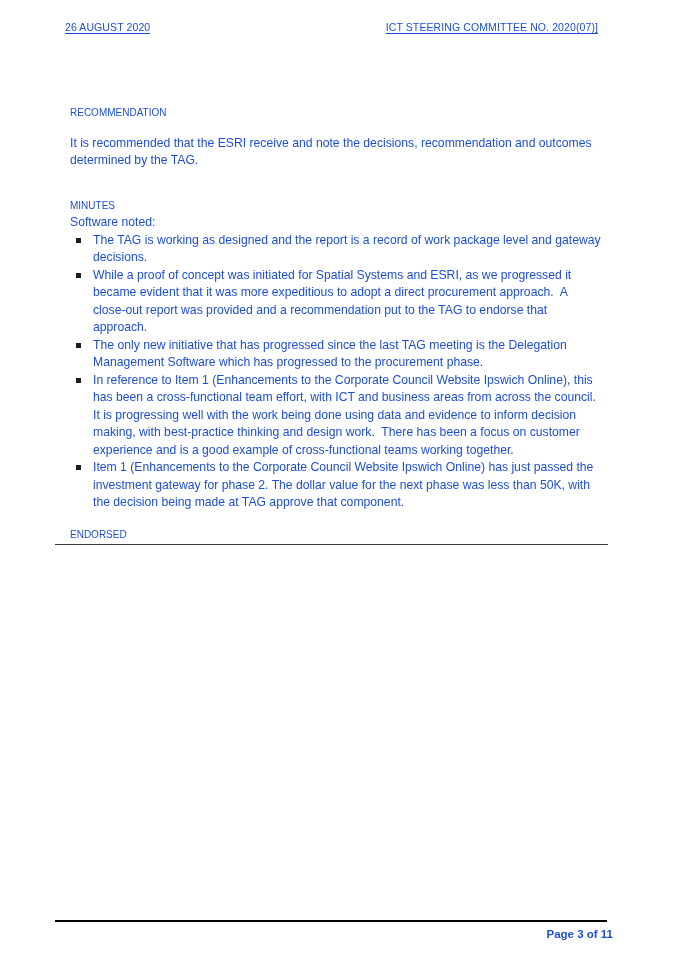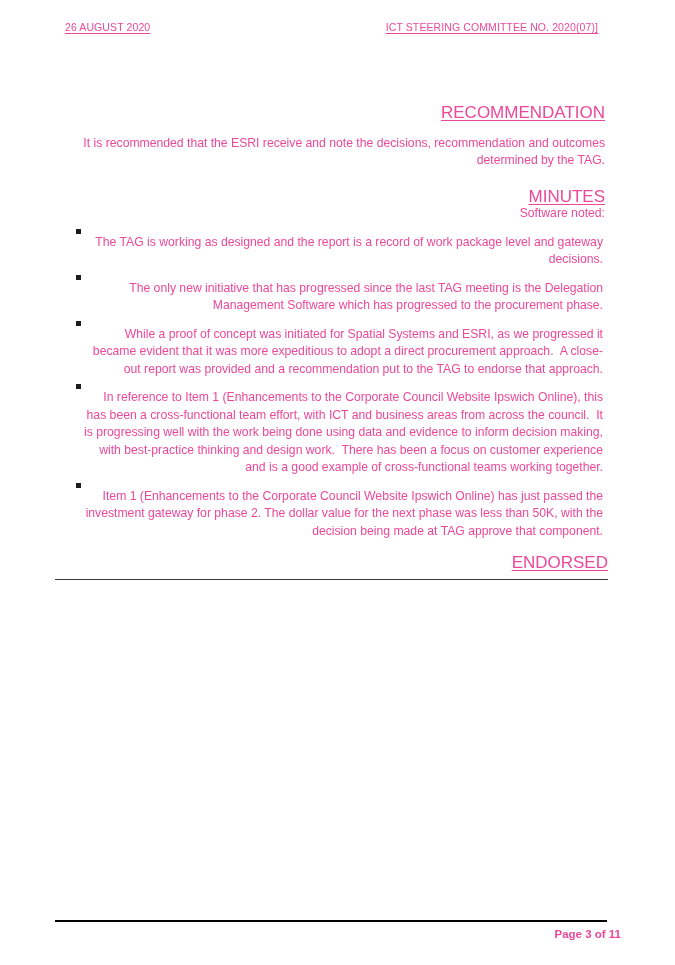--- a/index.html
+++ b/index.html
@@ -3,84 +3,82 @@
 <meta charset="utf-8">
 <style>
   * { margin: 0; padding: 0; box-sizing: border-box; }
   html, body { background: #ffffff; }
   .page {
     position: relative;
     width: 675px;
     height: 965px;
     background: #ffffff;
     font-family: "Liberation Sans", sans-serif;
-    color: #ec4899;
+    color: #1d4ed8;
     overflow: hidden;
-    text-align: right;
   }
   .doc-header {
     display: flex;
     justify-content: space-between;
     padding: 21px 77px 0 65px;
     font-size: 10.5px;
     letter-spacing: 0.1px;
   }
   .doc-header .hdr {
     text-decoration: underline;
     text-underline-offset: 2px;
     white-space: nowrap;
   }
   .main {
     margin: 0 70px 0 70px;
     font-size: 12.2px;
     line-height: 17.5px;
   }
   .heading {
-    font-size: 17px;
+    font-size: 10px;
     font-weight: normal;
-    text-decoration: underline;
     text-underline-offset: 2px;
   }
   .heading-recommendation { margin-top: 71px; }
   .para { white-space: pre-wrap; }
   .para-recommendation { margin-top: 13px; }
-  .heading-minutes { margin-top: 18px; }
+  .heading-minutes { margin-top: 27px; }
   .bullet-list { list-style: none; }
-  .bullet-item { display: flex; align-items: flex-start; flex-direction: column; }
+  .bullet-item { display: flex; align-items: flex-start; }
   .bullet-marker {
     flex: 0 0 auto;
     width: 5px;
     height: 5px;
     background: #1c1c1c;
     margin: 6px 0 0 6px;
   }
   .bullet-text {
     margin-left: 12px;
     white-space: pre-wrap;
     padding-right: 2px;
   }
   .heading-endorsed { margin-top: 14px; }
   .endorsed-block {
     border-bottom: 1.2px solid #3a3a3a;
     margin-left: -15px;
     margin-right: -3px;
     padding-left: 15px;
-    padding-bottom: 7px;
+    padding-bottom: 1px;
   }
   .footer-rule {
     position: absolute;
     left: 55px;
     right: 68px;
     top: 920px;
     border-top: 2.2px solid #000000;
   }
   .footer-pagenum {
     position: absolute;
     top: 928px;
-    right: 54px;
+    right: 62px;
     font-size: 11.5px;
     font-weight: bold;
   }
 </style>
 </head>
 <body>
 
 <div class="page">
 
   <div class="doc-header">
@@ -96,25 +94,25 @@
     <div class="heading heading-minutes">MINUTES</div>
     <div class="para">Software noted:</div>
 
     <ul class="bullet-list">
       <li class="bullet-item">
         <span class="bullet-marker"></span>
         <span class="bullet-text">The TAG is working as designed and the report is a record of work package level and gateway decisions.</span>
       </li>
       <li class="bullet-item">
         <span class="bullet-marker"></span>
-        <span class="bullet-text">The only new initiative that has progressed since the last TAG meeting is the Delegation Management Software which has progressed to the procurement phase.</span>
+        <span class="bullet-text">While a proof of concept was initiated for Spatial Systems and ESRI, as we progressed it became evident that it was more expeditious to adopt a direct procurement approach.  A close-out report was provided and a recommendation put to the TAG to endorse that approach.</span>
       </li>
       <li class="bullet-item">
         <span class="bullet-marker"></span>
-        <span class="bullet-text">While a proof of concept was initiated for Spatial Systems and ESRI, as we progressed it became evident that it was more expeditious to adopt a direct procurement approach.  A close-out report was provided and a recommendation put to the TAG to endorse that approach.</span>
+        <span class="bullet-text">The only new initiative that has progressed since the last TAG meeting is the Delegation Management Software which has progressed to the procurement phase.</span>
       </li>
       <li class="bullet-item">
         <span class="bullet-marker"></span>
         <span class="bullet-text">In reference to Item 1 (Enhancements to the Corporate Council Website Ipswich Online), this has been a cross-functional team effort, with ICT and business areas from across the council.  It is progressing well with the work being done using data and evidence to inform decision making, with best-practice thinking and design work.  There has been a focus on customer experience and is a good example of cross-functional teams working together.</span>
       </li>
       <li class="bullet-item">
         <span class="bullet-marker"></span>
         <span class="bullet-text">Item 1 (Enhancements to the Corporate Council Website Ipswich Online) has just passed the investment gateway for phase 2. The dollar value for the next phase was less than 50K, with the decision being made at TAG approve that component.</span>
       </li>
     </ul>

